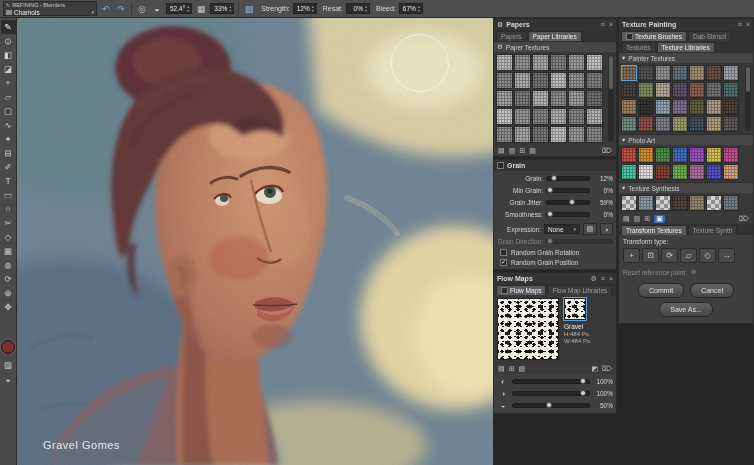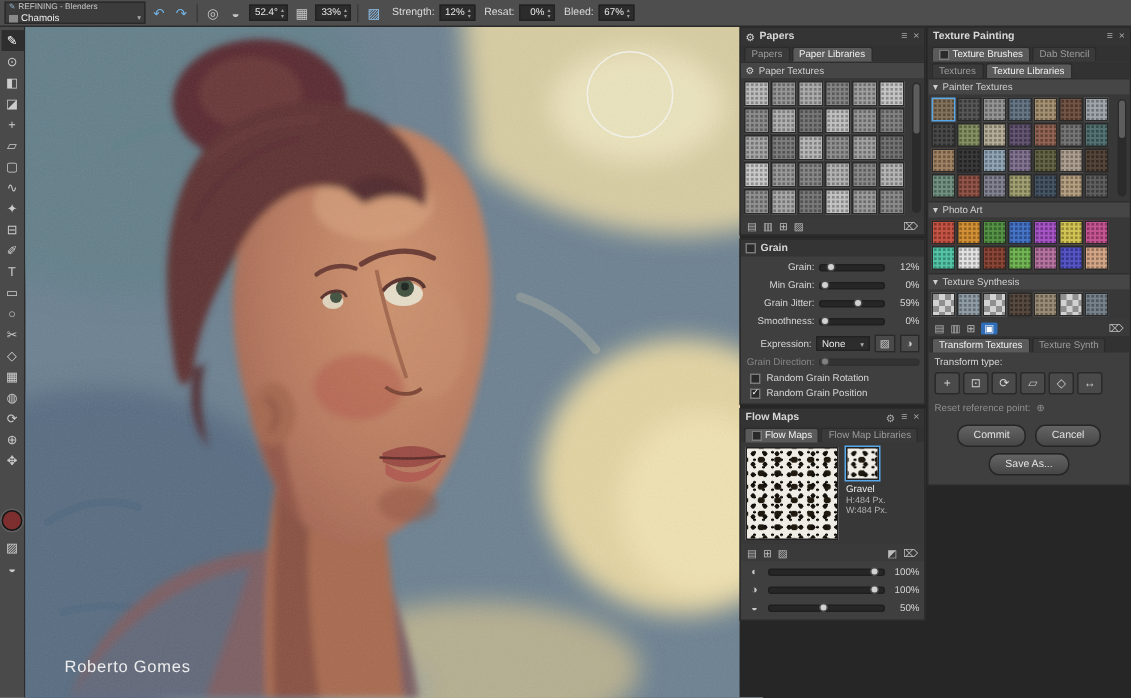--- a/index.html
+++ b/index.html
@@ -252,21 +252,21 @@
         <path d="M197,181 C202,175 212,174 214,180" stroke="#57302b" stroke-width="2" fill="none"></path>
         <path d="M234,162 C240,192 248,216 254,234" stroke="#90553f" stroke-width="2.5" fill="none" opacity="0.7"></path>
         <path d="M240,240 C248,246 258,246 264,241" stroke="#7c4434" stroke-width="2.5" fill="none"></path>
         <path d="M238,284 C252,277 268,278 278,286 C268,294 250,296 238,290 Z" fill="#9a4a42"></path>
         <path d="M240,291 C252,300 268,299 278,287 C272,304 252,308 240,298 Z" fill="#b05a50"></path>
         <path d="M236,287 C252,288 268,288 280,286" stroke="#5d2a27" stroke-width="1.6" fill="none"></path>
       </g>
       <rect width="476" height="447" filter="url(#gr)" opacity="0.10"></rect>
     </svg>
     <div class="cursor"></div>
-    <div class="signature">Roberto Gomes</div>
+    <div class="signature">Gravel Gomes</div>
   </div>
 
   <div class="col1">
 
     <div class="panel">
       <div class="phead">
         <span>⚙</span>
         <span class="ptitle">Papers</span>
         <span class="phr">
           <span>≡</span>

